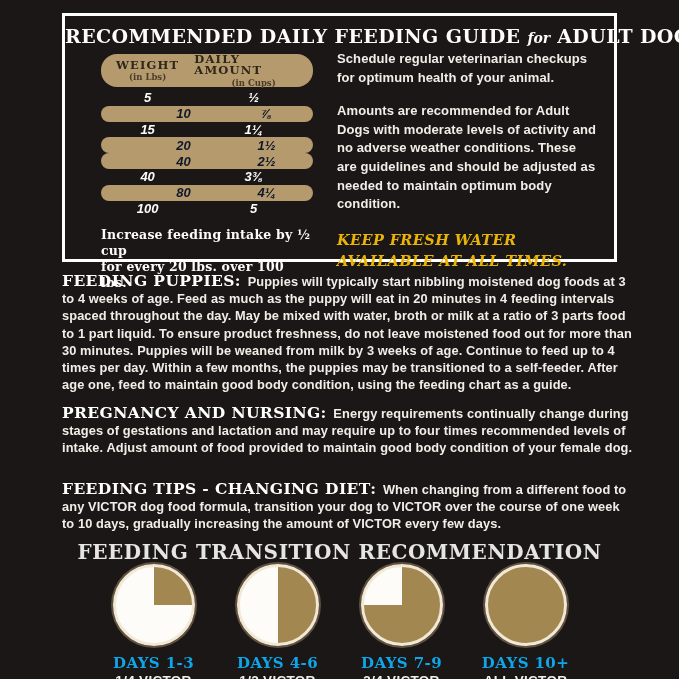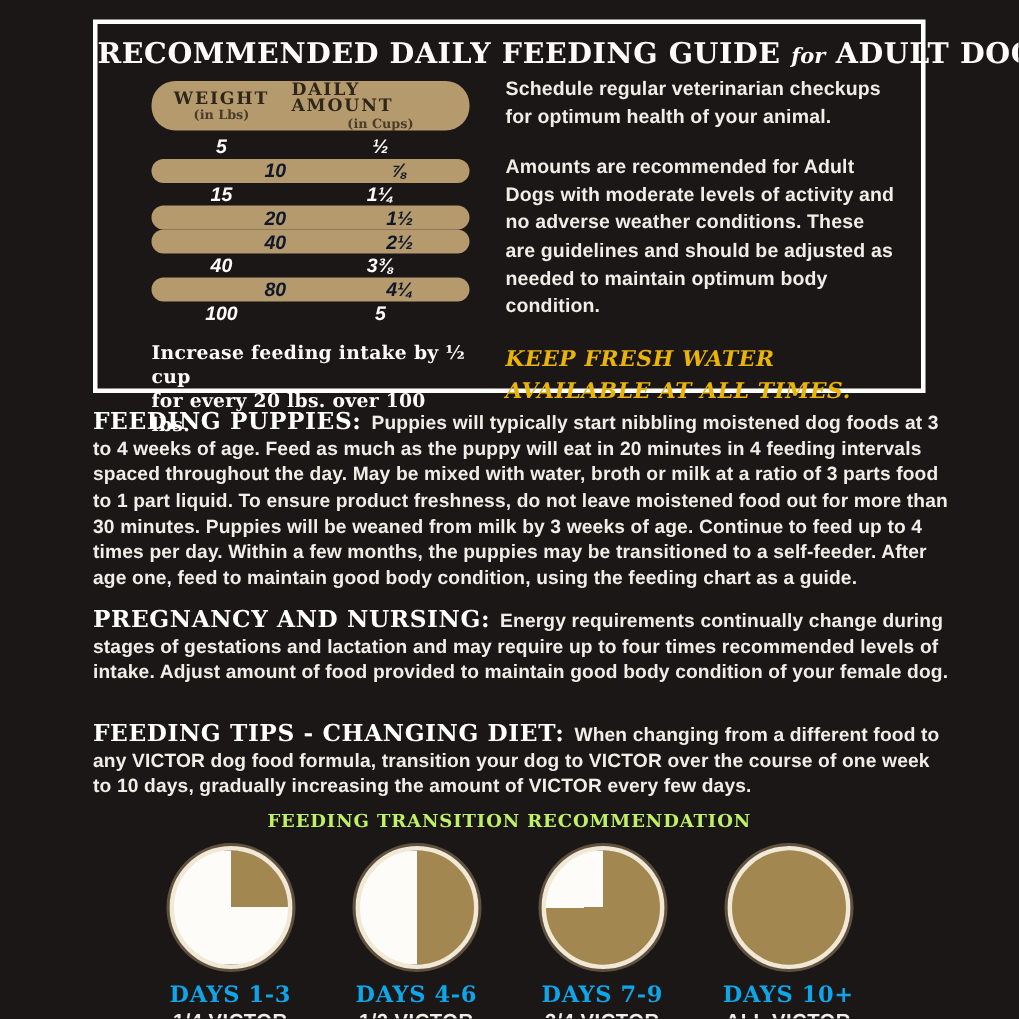--- a/index.html
+++ b/index.html
@@ -65,21 +65,21 @@
   }
   .sect .sect-heading{
     font-family:"DejaVu Serif",serif;font-weight:bold;color:#ffffff;
     font-size:15.5px;letter-spacing:.4px;padding-right:3px;text-align:right;
   }
   #sect-0{top:272px;} #sect-1{top:404px;} #sect-2{top:480px;}
 
   
   .transition-heading{
     position:absolute;top:540px;left:0;right:0;text-align:center;
-    color:#bef264;font-size:12px;letter-spacing:.6px;
+    color:#e5e5e5;font-size:20px;letter-spacing:.6px;
   }
   .pies{
     position:absolute;top:564px;left:0;right:0;
     display:flex;justify-content:center;gap:28px;
   }
   .pie-group{display:flex;flex-direction:column;align-items:center;width:96px;}
   .pie{
     width:76px;height:76px;border-radius:50%;
     border:3px solid #f1e9d6;
     box-shadow:0 0 0 2px rgba(181,154,110,.45);

